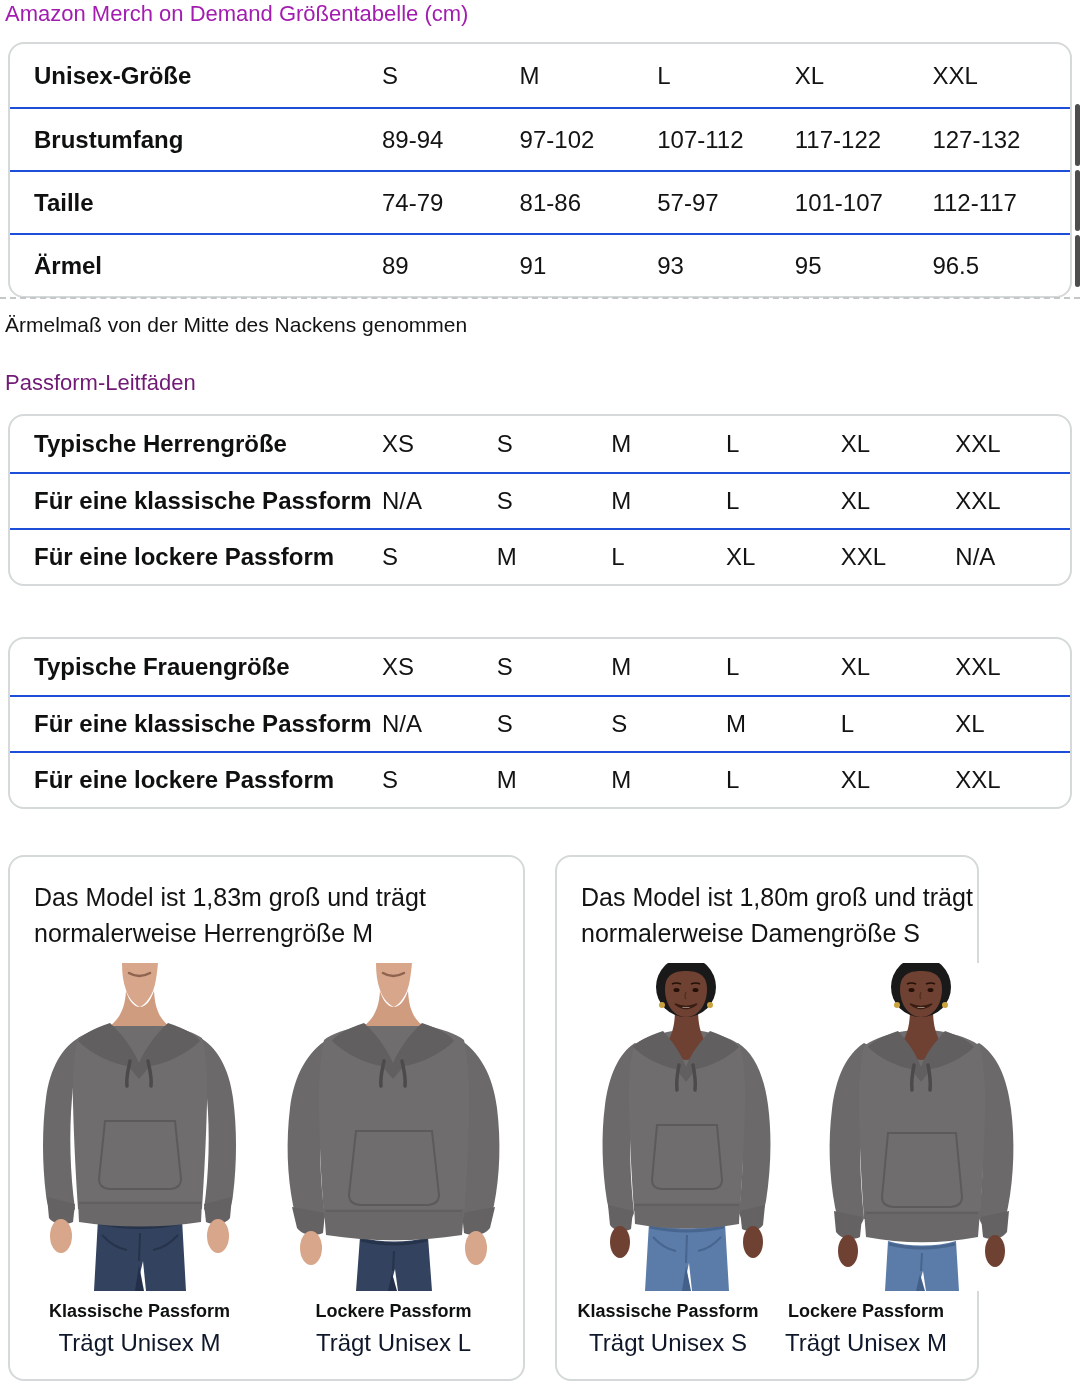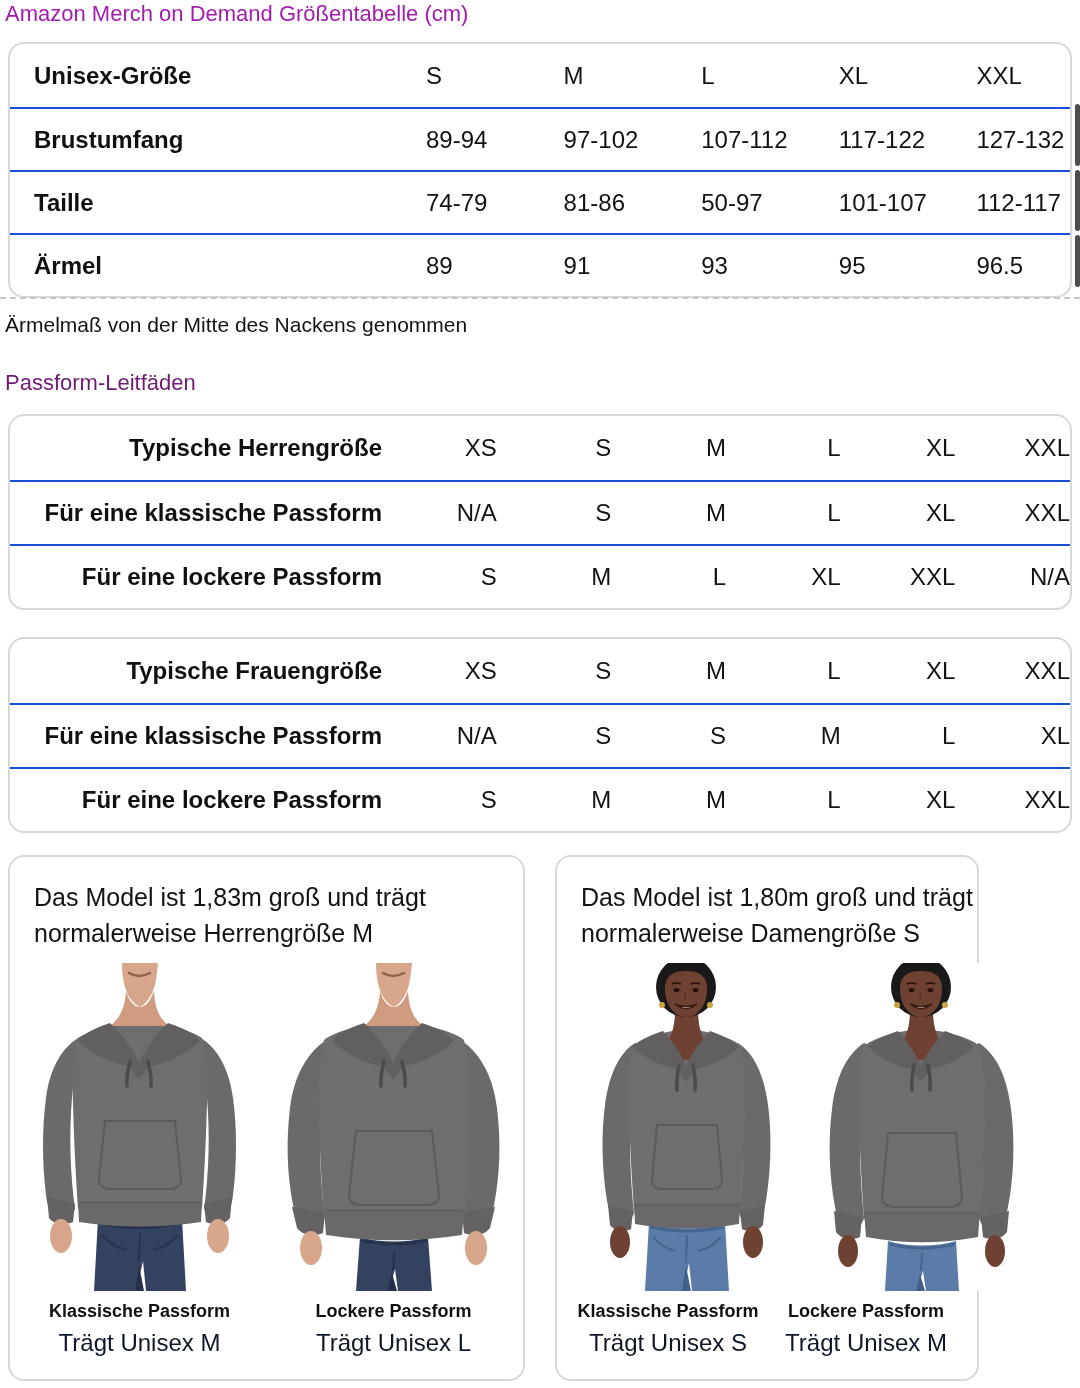--- a/index.html
+++ b/index.html
@@ -5,24 +5,24 @@
   html,body{margin:0;padding:0;}
   body{
     width:1080px;height:1388px;position:relative;overflow:hidden;
     background:#ffffff;color:#0f1111;
     font-family:"Liberation Sans","DejaVu Sans",sans-serif;
     -webkit-font-smoothing:antialiased;
   }
   .page-title{position:absolute;top:0px;left:5px;font-size:22px;line-height:27px;font-weight:400;color:#a21caf;}
   .card{position:absolute;left:8px;width:1064px;background:#fff;border:2px solid #d5d9d9;border-radius:16px;box-sizing:border-box;}
   .tbl{display:block;}
-  .trow{display:grid;align-items:center;padding-left:24px;box-sizing:border-box;font-size:24px;gap:44px;}
+  .trow{display:grid;align-items:center;padding-left:24px;box-sizing:border-box;font-size:24px;}
   .trow + .trow{border-top:2px solid #1d4ed8;}
   .t1 .trow{grid-template-columns:348px repeat(5,1fr);height:63px;}
-  .t6 .trow{grid-template-columns:348px repeat(6,1fr);height:64px;text-align:right;}
+  .t6 .trow{grid-template-columns:348px repeat(6,1fr);height:56px;}
   .rlabel{font-weight:700;color:#0f1111;}
   .cell{font-weight:400;color:#131313;}
   .dashed-divider{position:absolute;left:0;top:297px;width:1080px;height:0;border-top:2px dashed #c3c7c7;}
   .note{position:absolute;left:5px;top:313px;font-size:21px;color:#131313;}
   .section-heading{position:absolute;left:5px;top:370px;font-size:22px;color:#701a75;}
   #size-table{top:42px;}
   #fit-table-men{top:414px;}
   #fit-table-women{top:637px;}
   .model-card{position:absolute;top:855px;height:526px;background:#fff;border:2px solid #d5d9d9;border-radius:16px;box-sizing:border-box;}
   #model-card-men{left:8px;width:517px;}
@@ -59,21 +59,21 @@
     <div class="cell">89-94</div>
     <div class="cell">97-102</div>
     <div class="cell">107-112</div>
     <div class="cell">117-122</div>
     <div class="cell">127-132</div>
   </div>
   <div class="trow">
     <div class="rlabel">Taille</div>
     <div class="cell">74-79</div>
     <div class="cell">81-86</div>
-    <div class="cell">50-97</div>
+    <div class="cell">57-97</div>
     <div class="cell">101-107</div>
     <div class="cell">112-117</div>
   </div>
   <div class="trow">
     <div class="rlabel">Ärmel</div>
     <div class="cell">89</div>
     <div class="cell">91</div>
     <div class="cell">93</div>
     <div class="cell">95</div>
     <div class="cell">96.5</div>

